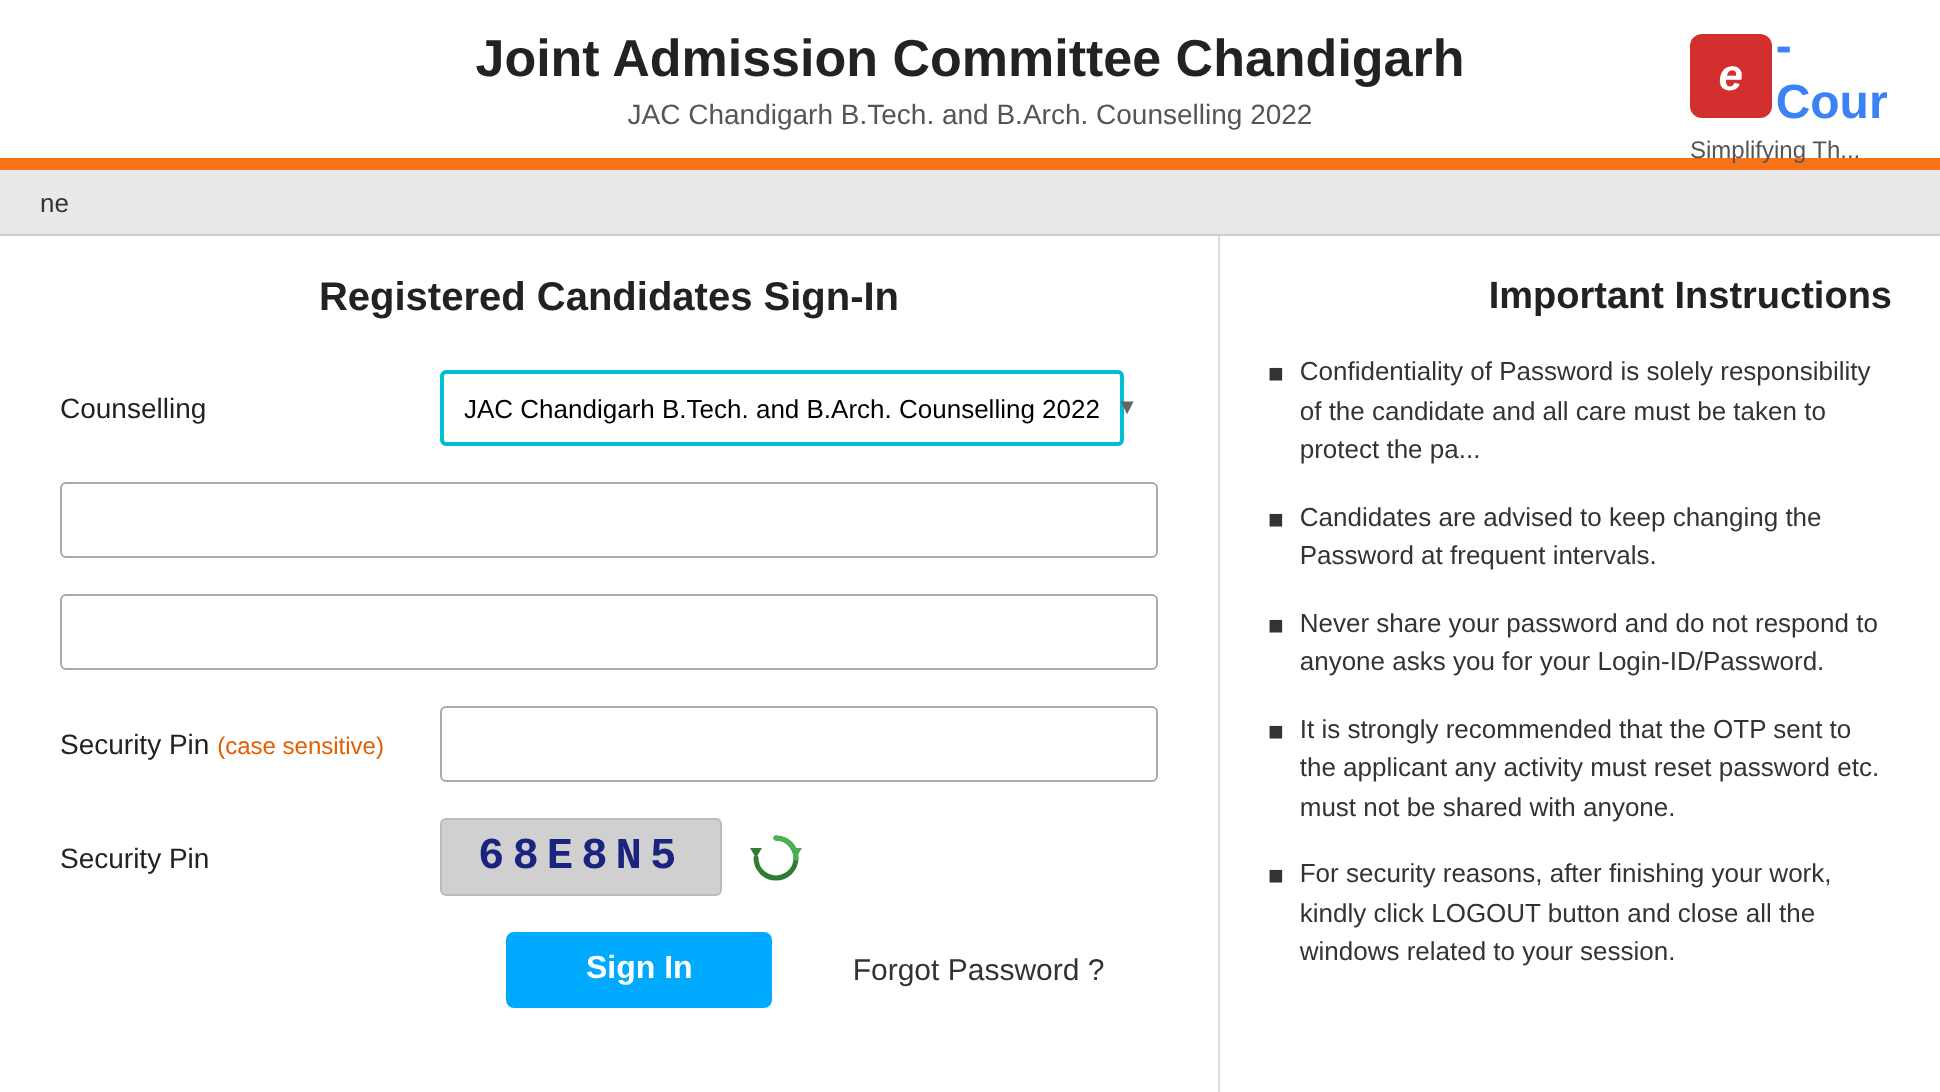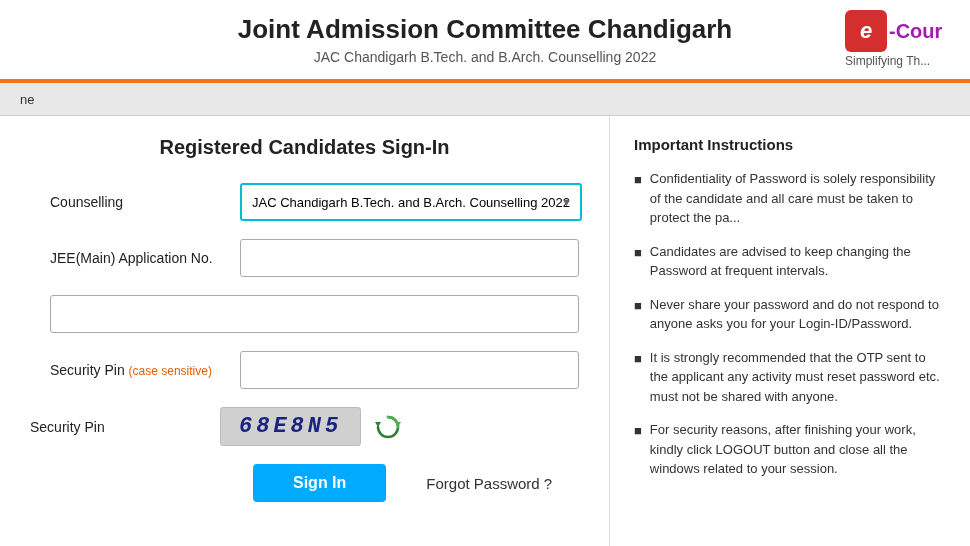--- a/index.html
+++ b/index.html
@@ -9,21 +9,21 @@
       width: 970px;
       min-height: 546px;
       overflow: hidden;
     }
 
     
     .header {
       display: flex;
       justify-content: center;
       padding: 14px 20px;
-      border-bottom: 4px solid #f97316;
+      border-bottom: 6px solid #f97316;
       position: relative;
       background: #fff;
     }
     .header-center {
       text-align: center;
     }
     .header-title {
       font-size: 26px;
       font-weight: bold;
       color: #222;
@@ -54,22 +54,22 @@
       border-radius: 6px;
       display: flex;
       align-items: center;
       justify-content: center;
       color: #fff;
       font-size: 22px;
       font-weight: bold;
       font-style: italic;
     }
     .logo-text {
-      font-size: 20px;
-      color: #a21caf;
+      font-size: 24px;
+      color: #3b82f6;
       font-weight: bold;
       margin-left: 2px;
     }
     .logo-simplify {
       font-size: 12px;
       color: #555;
       margin-top: 2px;
     }
 
     
@@ -103,21 +103,20 @@
       font-size: 20px;
       font-weight: bold;
       color: #222;
       text-align: center;
       margin-bottom: 24px;
     }
     .form-row {
       display: flex;
       align-items: center;
       margin-bottom: 18px;
-      margin-left: 20px;
     }
     .form-label {
       width: 190px;
       font-size: 14px;
       color: #222;
       flex-shrink: 0;
     }
     .form-label .case-sensitive {
       color: #e65c00;
       font-size: 12px;
@@ -175,21 +174,20 @@
     .captcha-image {
       background: #d0d0d0;
       border: 1px solid #bbb;
       padding: 6px 18px;
       font-size: 22px;
       font-weight: bold;
       color: #1a237e;
       letter-spacing: 4px;
       border-radius: 3px;
       font-family: 'Courier New', monospace;
-      font-style: italic;
     }
     .captcha-refresh {
       width: 34px;
       height: 34px;
       margin-left: 10px;
       cursor: pointer;
       display: flex;
       align-items: center;
       justify-content: center;
       font-size: 22px;
@@ -225,24 +223,25 @@
     }
 
     
     .right-panel {
       flex: 1;
       padding: 20px 24px;
       background: #fff;
       overflow: hidden;
     }
     .instructions-title {
-      font-size: 15px;
+      font-size: 19px;
       font-weight: bold;
       color: #222;
       margin-bottom: 16px;
+      text-align: right;
     }
     .instruction-item {
       display: flex;
       margin-bottom: 14px;
       font-size: 13px;
       color: #333;
       line-height: 1.5;
     }
     .instruction-bullet {
       color: #333;
@@ -278,21 +277,20 @@
     <div class="section-title">Registered Candidates Sign-In</div>
 
     <div class="form-row">
       <div class="form-label">Counselling</div>
       <div class="select-wrapper">
         <select class="select-control"><option>JAC Chandigarh B.Tech. and B.Arch. Counselling 2022</option></select>
       </div>
     </div>
 
     <div class="form-row">
-      <div class="form-label">JEE(Main) Application No.</div>
       <input class="form-control" type="text" placeholder="" style="">
     </div>
 
     <div class="form-row">
       <input class="form-control" type="password" style="">
     </div>
 
     <div class="form-row">
       <div class="form-label">
         <span>Security Pin</span>

